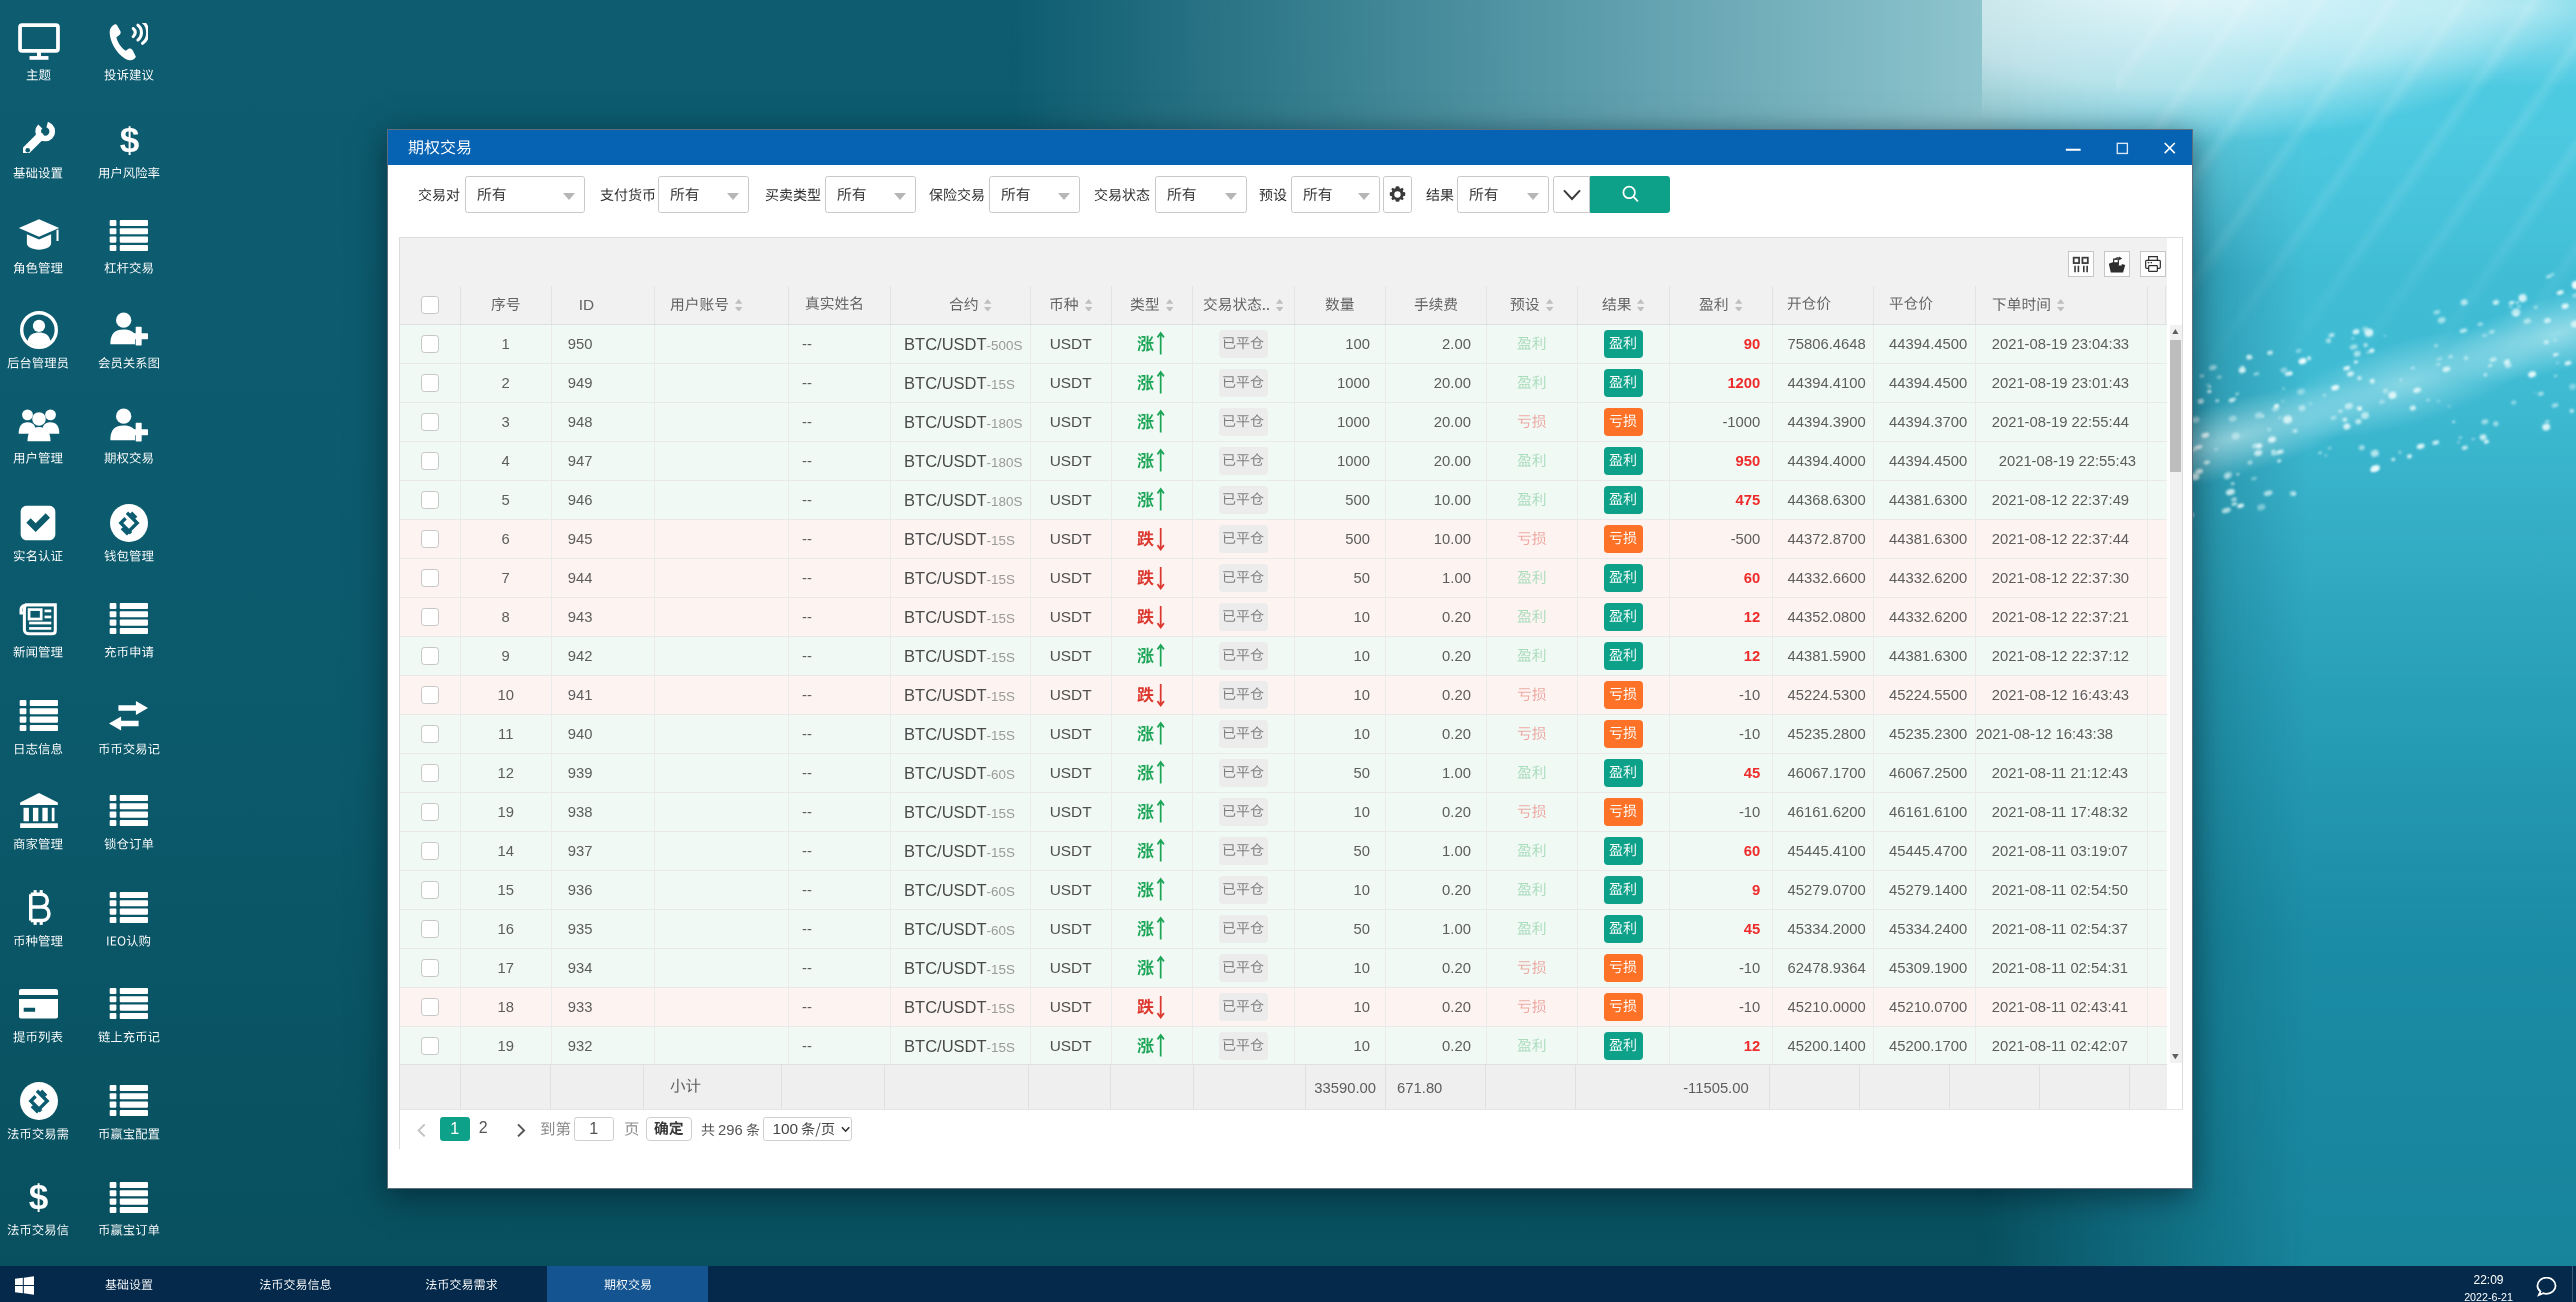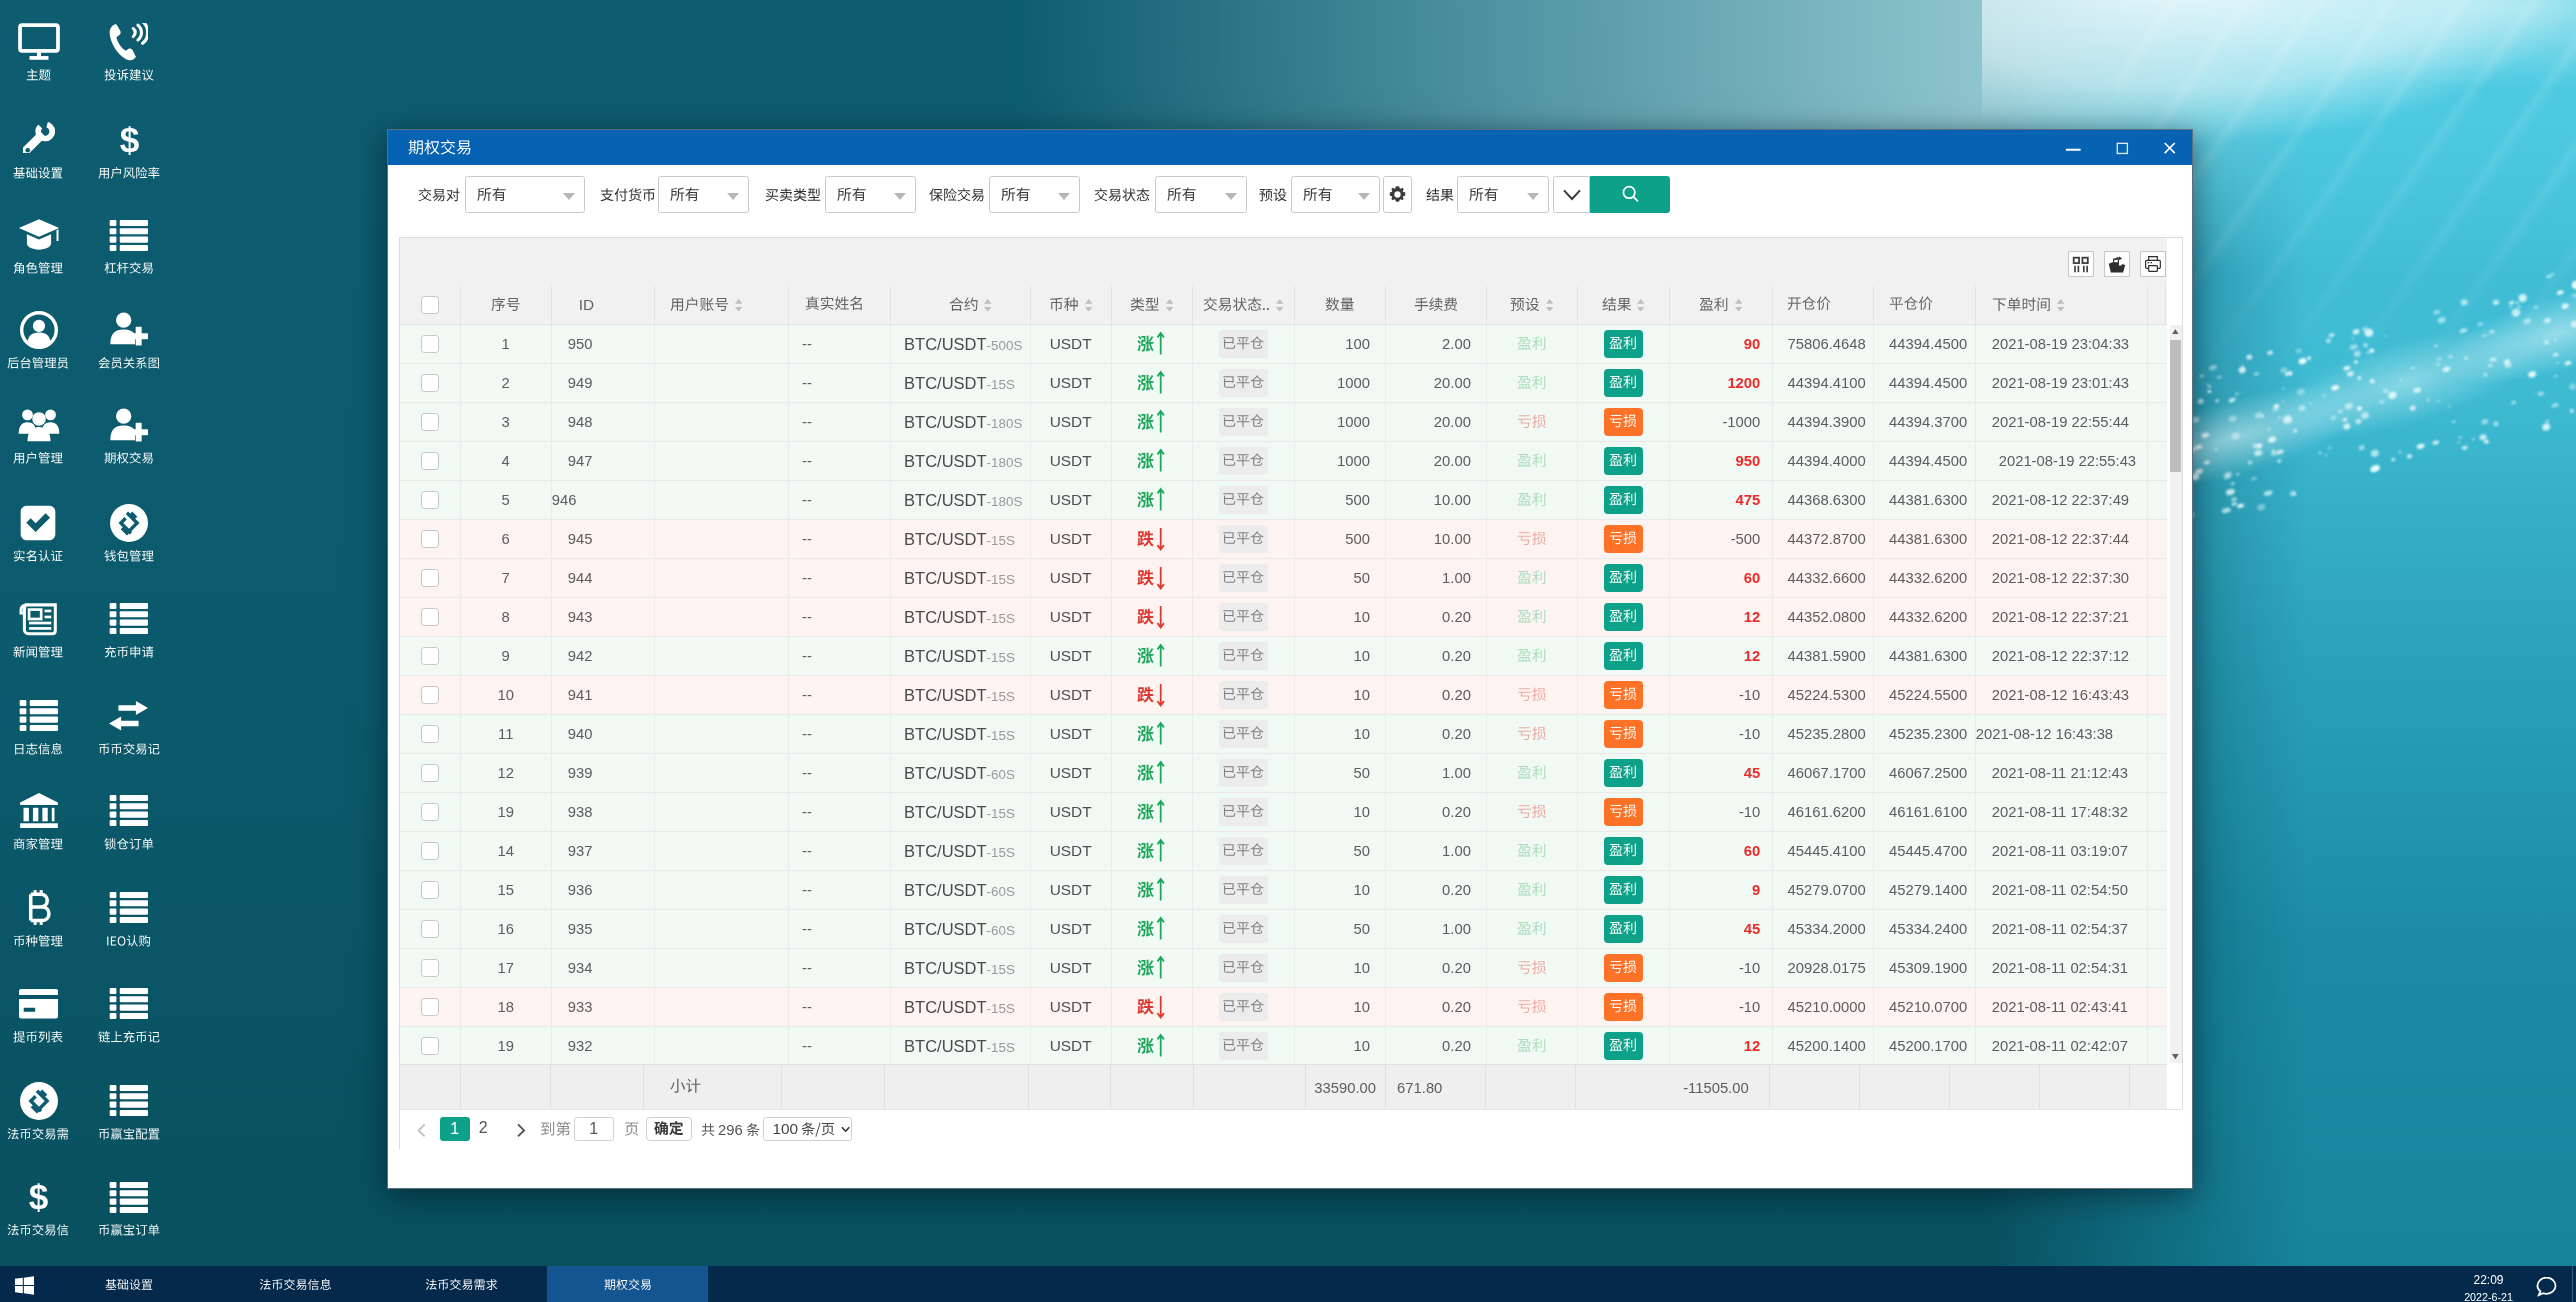--- a/index.html
+++ b/index.html
@@ -1020,21 +1020,21 @@
           <div class="c k17 "></div>
         </div>
         <div class="r g">
           <div class="c k0 ">
             <span class="cb"></span>
           </div>
           <div class="c k1 cen">
             <span class="num">5</span>
           </div>
           <div class="c k2 ">
-            <span class="num" style="margin-left:0">946</span>
+            <span class="num" style="margin-left:16px">946</span>
           </div>
           <div class="c k3 "></div>
           <div class="c k4 ">
             <span class="num" style="margin-left:13.4px">--</span>
           </div>
           <div class="c k5 ">
             <span style="margin-left:13.4px;font-size:16.5px;color:#4a4a4a">BTC/USDT<span style="font-size:13.4px;color:#9a9a9a">-180S</span></span>
           </div>
           <div class="c k6 cen">
             <span style="font-size:15.4px;color:#4f4f4f">USDT</span>
@@ -1951,21 +1951,21 @@
               <svg class="z " style="width:28px;height:19px;" viewBox="0 -1000 2000 1350" fill="#fff">
                 <use href="#g4e8f"></use>
                 <use href="#g635f" x="1000"></use>
               </svg>
             </span>
           </div>
           <div class="c k13 rt">
             <span class="num" style="margin-right:11.4px">-10</span>
           </div>
           <div class="c k14 ">
-            <span class="num" style="margin-left:14.8px">20928.0175</span>
+            <span class="num" style="margin-left:14.8px">62478.9364</span>
           </div>
           <div class="c k15 ">
             <span class="num" style="margin-left:15.4px">45309.1900</span>
           </div>
           <div class="c k16 ">
             <span class="num" style="margin-left:16px">2021-08-11 02:54:31</span>
           </div>
           <div class="c k17 "></div>
         </div>
         <div class="r p">

